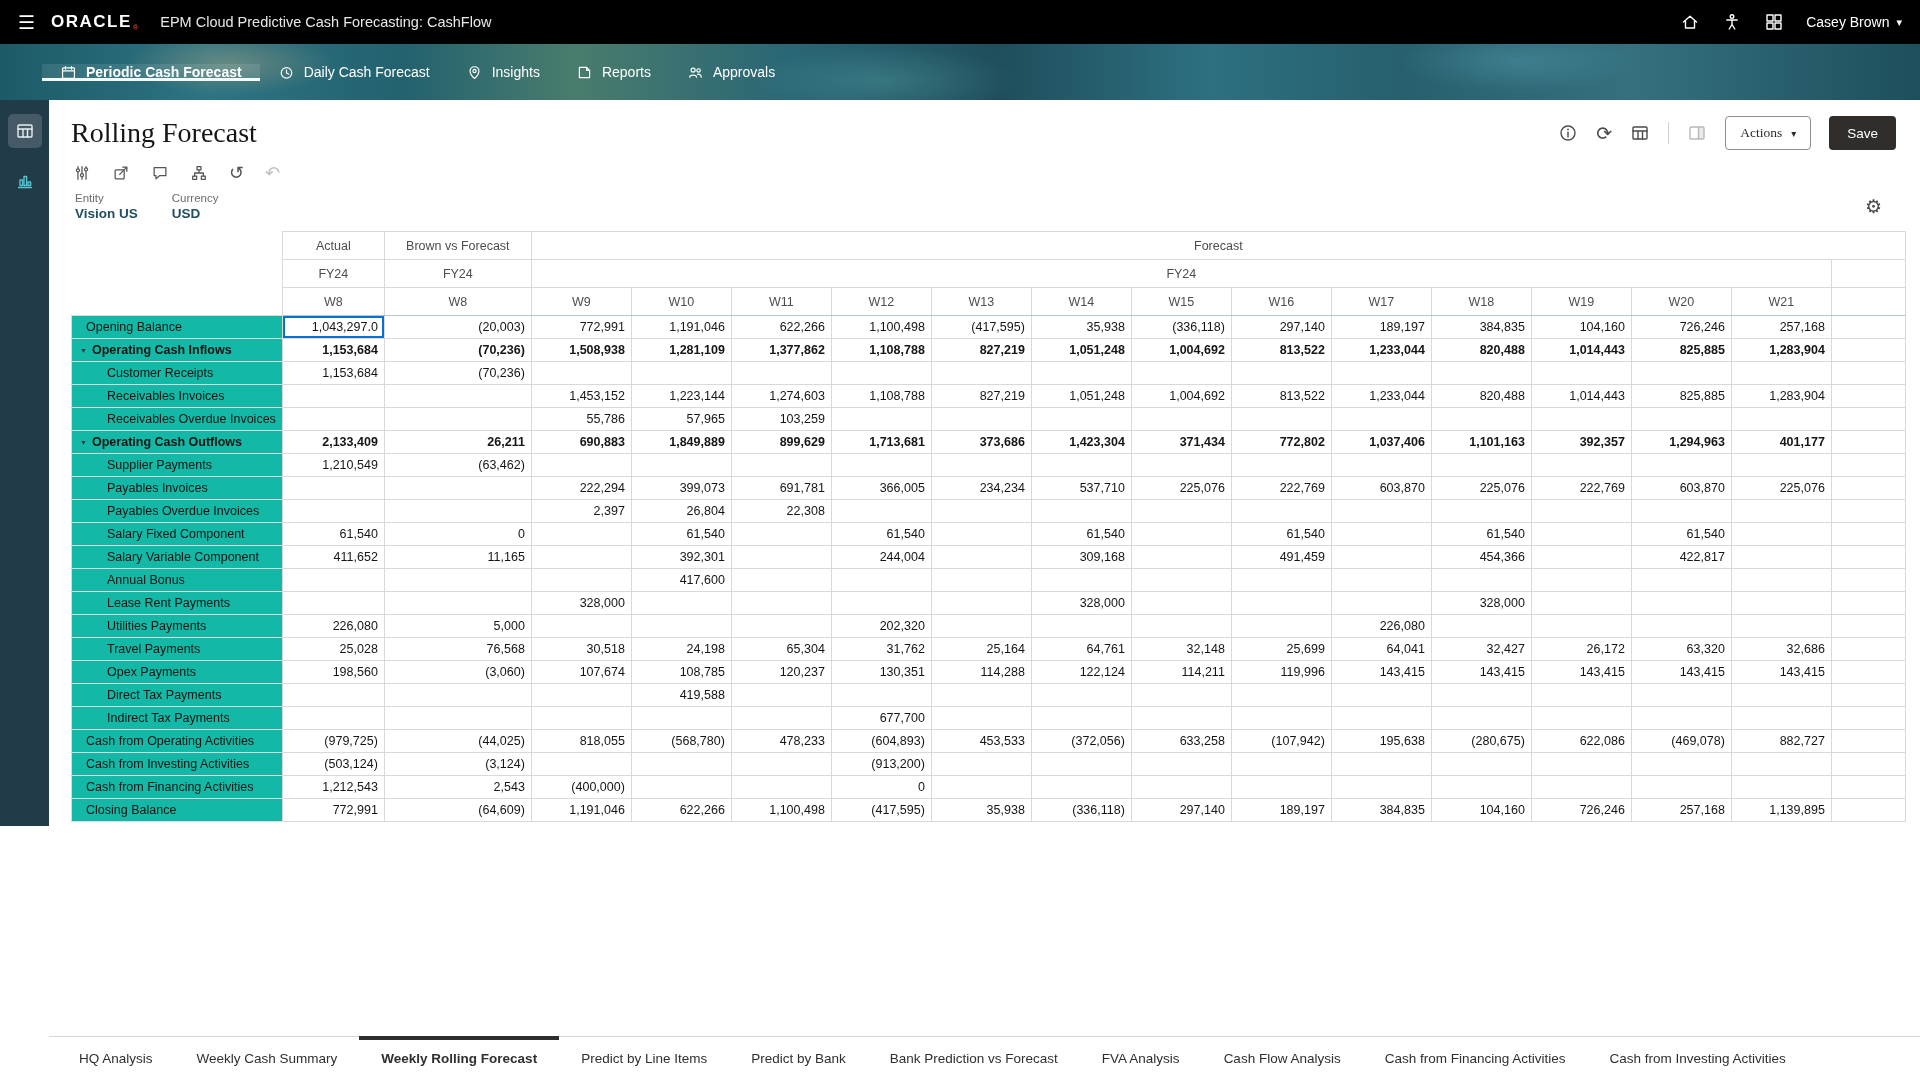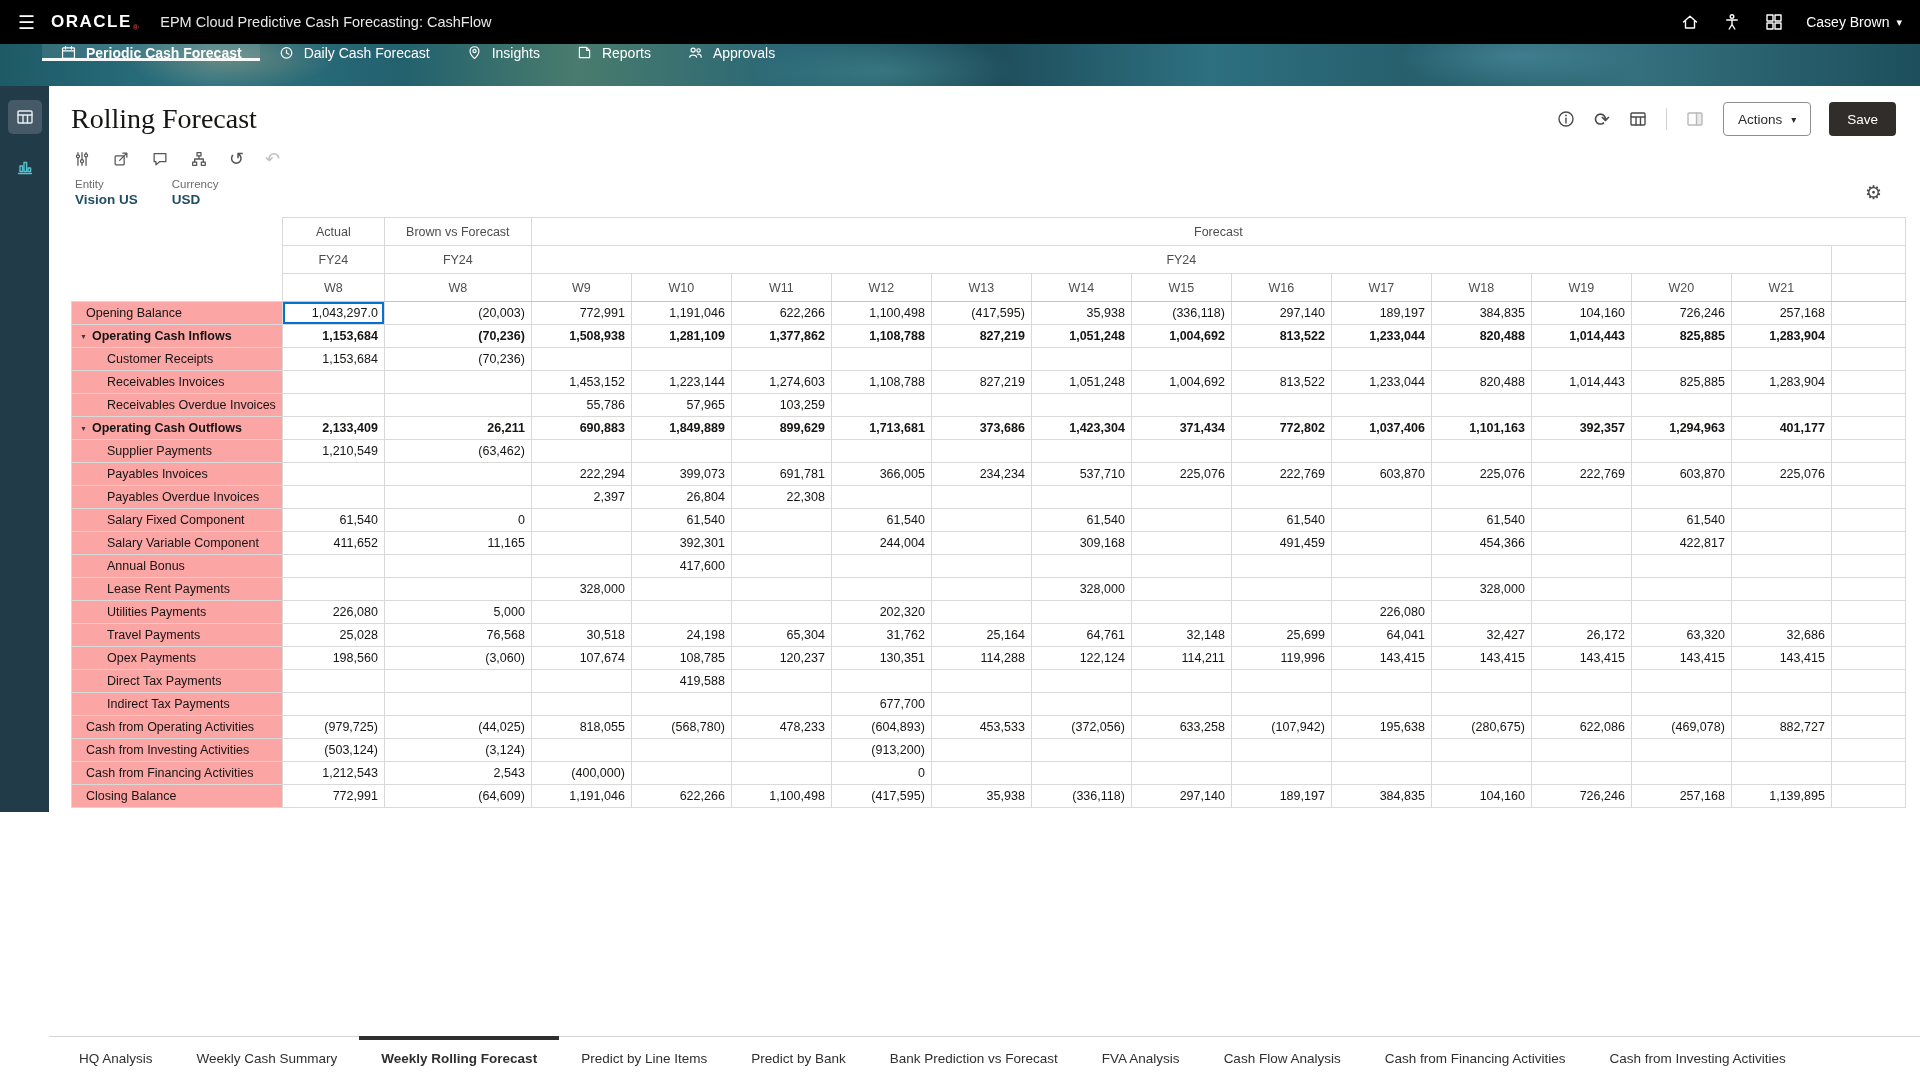--- a/index.html
+++ b/index.html
@@ -12,21 +12,21 @@
   .brand { color:#fff; font-weight:700; font-size:17px; letter-spacing:1.5px; display:flex; align-items:flex-end; }
   .brand .reg { color:#c74634; font-size:8px; margin-left:1px; margin-top:1px; }
   .apptitle { color:#e8e8e8; font-size:14.5px; margin-left:4px; }
   .apptitle .ctx { margin-left:4px;margin-top:6px; }
   .tb-right { margin-left:auto; display:flex; align-items:center; gap:22px; color:#fff; }
   .tb-right .i { width:20px; height:20px; }
   .usermenu { display:flex; align-items:center; gap:7px; font-size:14px; color:#fff; cursor:pointer; }
   .usermenu .caret { font-size:11px; }
 
   
-  .navbar { height:42px; display:flex; align-items:flex-start; padding-left:42px;
+  .navbar { height:56px; display:flex; align-items:center; padding-left:42px;
     background-image:
       radial-gradient(ellipse 150px 45px at 12% 35%, rgba(255,195,130,.28), transparent 70%),
       radial-gradient(ellipse 190px 50px at 46% 65%, rgba(130,225,215,.20), transparent 70%),
       radial-gradient(ellipse 170px 45px at 79% 30%, rgba(110,190,215,.26), transparent 70%),
       linear-gradient(90deg,#1d5a66 0%,#2d7483 11%,#23616e 21%,#497c6d 30%,#2a6675 41%,#1f4e5c 52%,#2d7080 63%,#275f6d 73%,#35707e 85%,#1d4f5c 100%);
   }
   .navtab { display:flex; align-items:center; gap:9px; padding:0 18px; color:#fff; font-size:14px; cursor:pointer; }
   .navtab .i { width:17px; height:17px; }
   .navtab.active { background:rgba(255,255,255,.10); box-shadow:inset 0 -3px 0 rgba(255,255,255,.95); font-weight:700; }
 
@@ -44,21 +44,21 @@
   .title-row { display:flex; align-items:center; padding:16px 24px 6px 22px; }
   .title-row h1 { margin:0; font-family:"Liberation Serif", serif; font-weight:400; font-size:28px; color:#161513; }
   .title-actions { margin-left:auto; display:flex; align-items:center; gap:18px; color:#4a4a4a; }
   .ticon { display:flex; align-items:center; cursor:pointer; }
   .ticon .i { width:20px; height:20px; }
   .ticon.glyph { font-size:19px; line-height:1; }
   .ticon.disabled { color:#b9b9b9; cursor:default; }
   .vdiv { width:1px; height:22px; background:#d2d2d2; }
   .btn-actions { height:34px; padding:0 14px; border:1px solid #8f8f8f; border-radius:4px; background:#fff;
     font-size:13.5px; color:#2b2b2b; display:flex; align-items:center; gap:9px; cursor:pointer;
-    font-family:Liberation Sans, sans-serif;justify-content:flex-end; }
+    font-family:Liberation Serif, serif;justify-content:flex-end; }
   .btn-actions .caret { font-size:10px; }
   .btn-save { height:34px; padding:8px 18px; border:none; border-radius:4px; background:#312d2a; color:#fff;
     font-size:13.5px; cursor:pointer; font-family:"Liberation Sans",sans-serif; }
 
   
   .toolbar { display:flex; align-items:center; gap:21px; padding:5px 24px 5px 24px; color:#555; height:34px; }
   .toolbar .i { width:18px; height:18px; cursor:pointer; }
   .toolbar .glyph { font-size:18px; line-height:1; cursor:pointer; }
   .toolbar .disabled { color:#c0c0c0; cursor:default; }
 
@@ -70,21 +70,21 @@
   .gear { margin-left:auto; margin-right:14px; font-size:19px; color:#4a4a4a; cursor:pointer; align-self:center; }
 
   
   .grid-wrap { margin:2px 0 0 22px; position:relative; }
   table.grid { border-collapse:collapse; table-layout:fixed; }
   table.grid th, table.grid td { border:1px solid #d9d9d9; font-size:12.5px; overflow:hidden; white-space:nowrap; }
   table.grid thead th { height:28px; background:#fff; font-weight:400; color:#4d4d4d; text-align:center; }
   table.grid thead th.corner { border:none; border-right:1px solid #d9d9d9; }
   table.grid thead tr:last-child th { border-bottom:1px solid #b6c6d4; }
   table.grid td { height:22px; line-height:22px; text-align:right; padding:0 6px; color:#161513; background:#fff; }
-  th.rowlab { text-align:left; font-weight:400; color:#161513; padding:0 6px 0 14px; background:#fca5a5; height:22px; }
+  th.rowlab { text-align:left; font-weight:400; color:#161513; padding:0 6px 0 14px; background:#14b8a6; height:22px; }
   th.rowlab.lvl1 { padding-left:35px; }
   th.rowlab.haskid { padding-left:8px; }
   .twisty { display:inline-block; width:12px; font-size:7px; color:#3a3a3a; vertical-align:1px; cursor:pointer; }
   tr.boldrow th.rowlab, tr.boldrow td { font-weight:700; }
   td.neg { color:#c9342b; }
   td.ro { background:#f7f6f3; }
   td.sel { box-shadow:inset 0 0 0 2px #0572ce; background:#eaf4fd; }
 
   
   .bottom-tabs { position:fixed; left:49px; right:0; bottom:0; height:44px; background:#fff;

